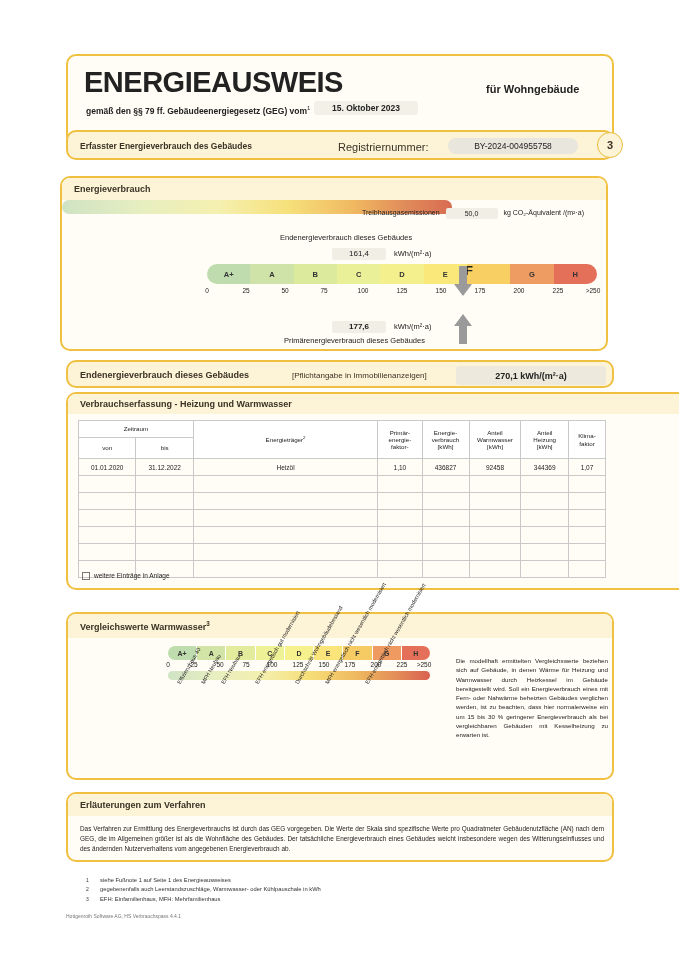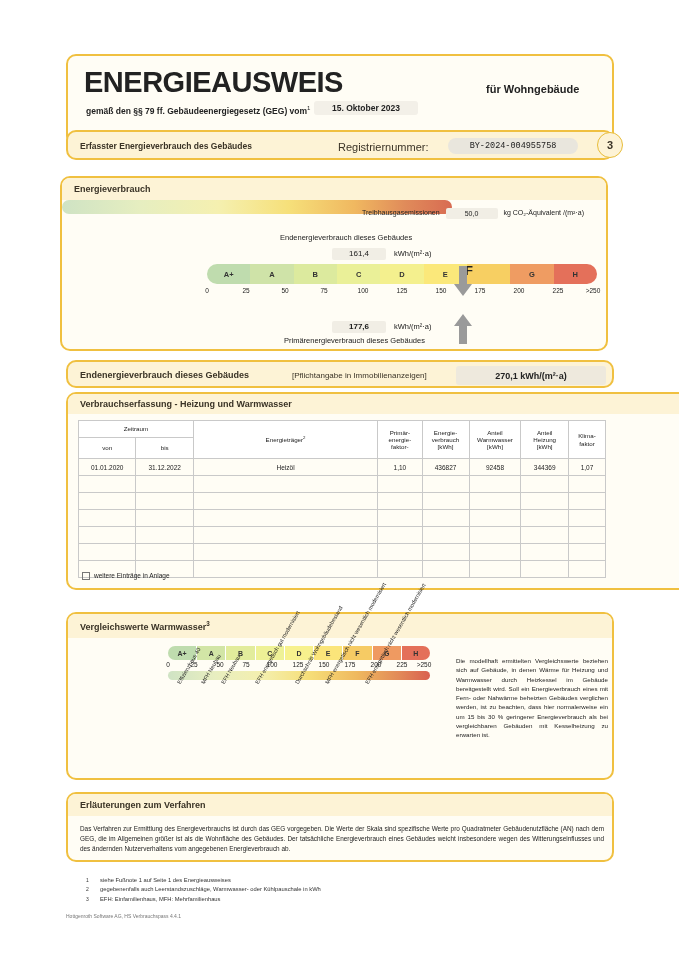--- a/index.html
+++ b/index.html
@@ -53,21 +53,21 @@
   }
 
   
   #reg-box{left:66px;top:130px;width:548px;height:30px;background:#fdf3d6;}
   .reg-label{position:absolute;left:12px;top:9px;font-size:8.5px;font-weight:bold;color:#3a3326;}
   .reg-num-label{position:absolute;left:270px;top:9px;font-size:11px;font-weight:normal;color:#3a3326;}
   .reg-num-value{
     position:absolute;left:380px;top:6px;width:130px;height:16px;
     background:#e9e6dd;border-radius:8px;
     display:flex;align-items:center;justify-content:center;
-    font-size:8.5px;color:#222;font-family:Liberation Mono, monospace;
+    font-size:8.5px;color:#222;
   }
   #page-badge{
     position:absolute;left:597px;top:132px;width:24px;height:24px;border-radius:50%;
     background:#fdf3d6;border:1.5px solid #e8bd3a;
     display:flex;align-items:center;justify-content:center;
     font-size:11px;font-weight:bold;color:#3a3326;
   }
 
   
   #verbrauch-box{left:60px;top:176px;width:548px;height:175px;}

